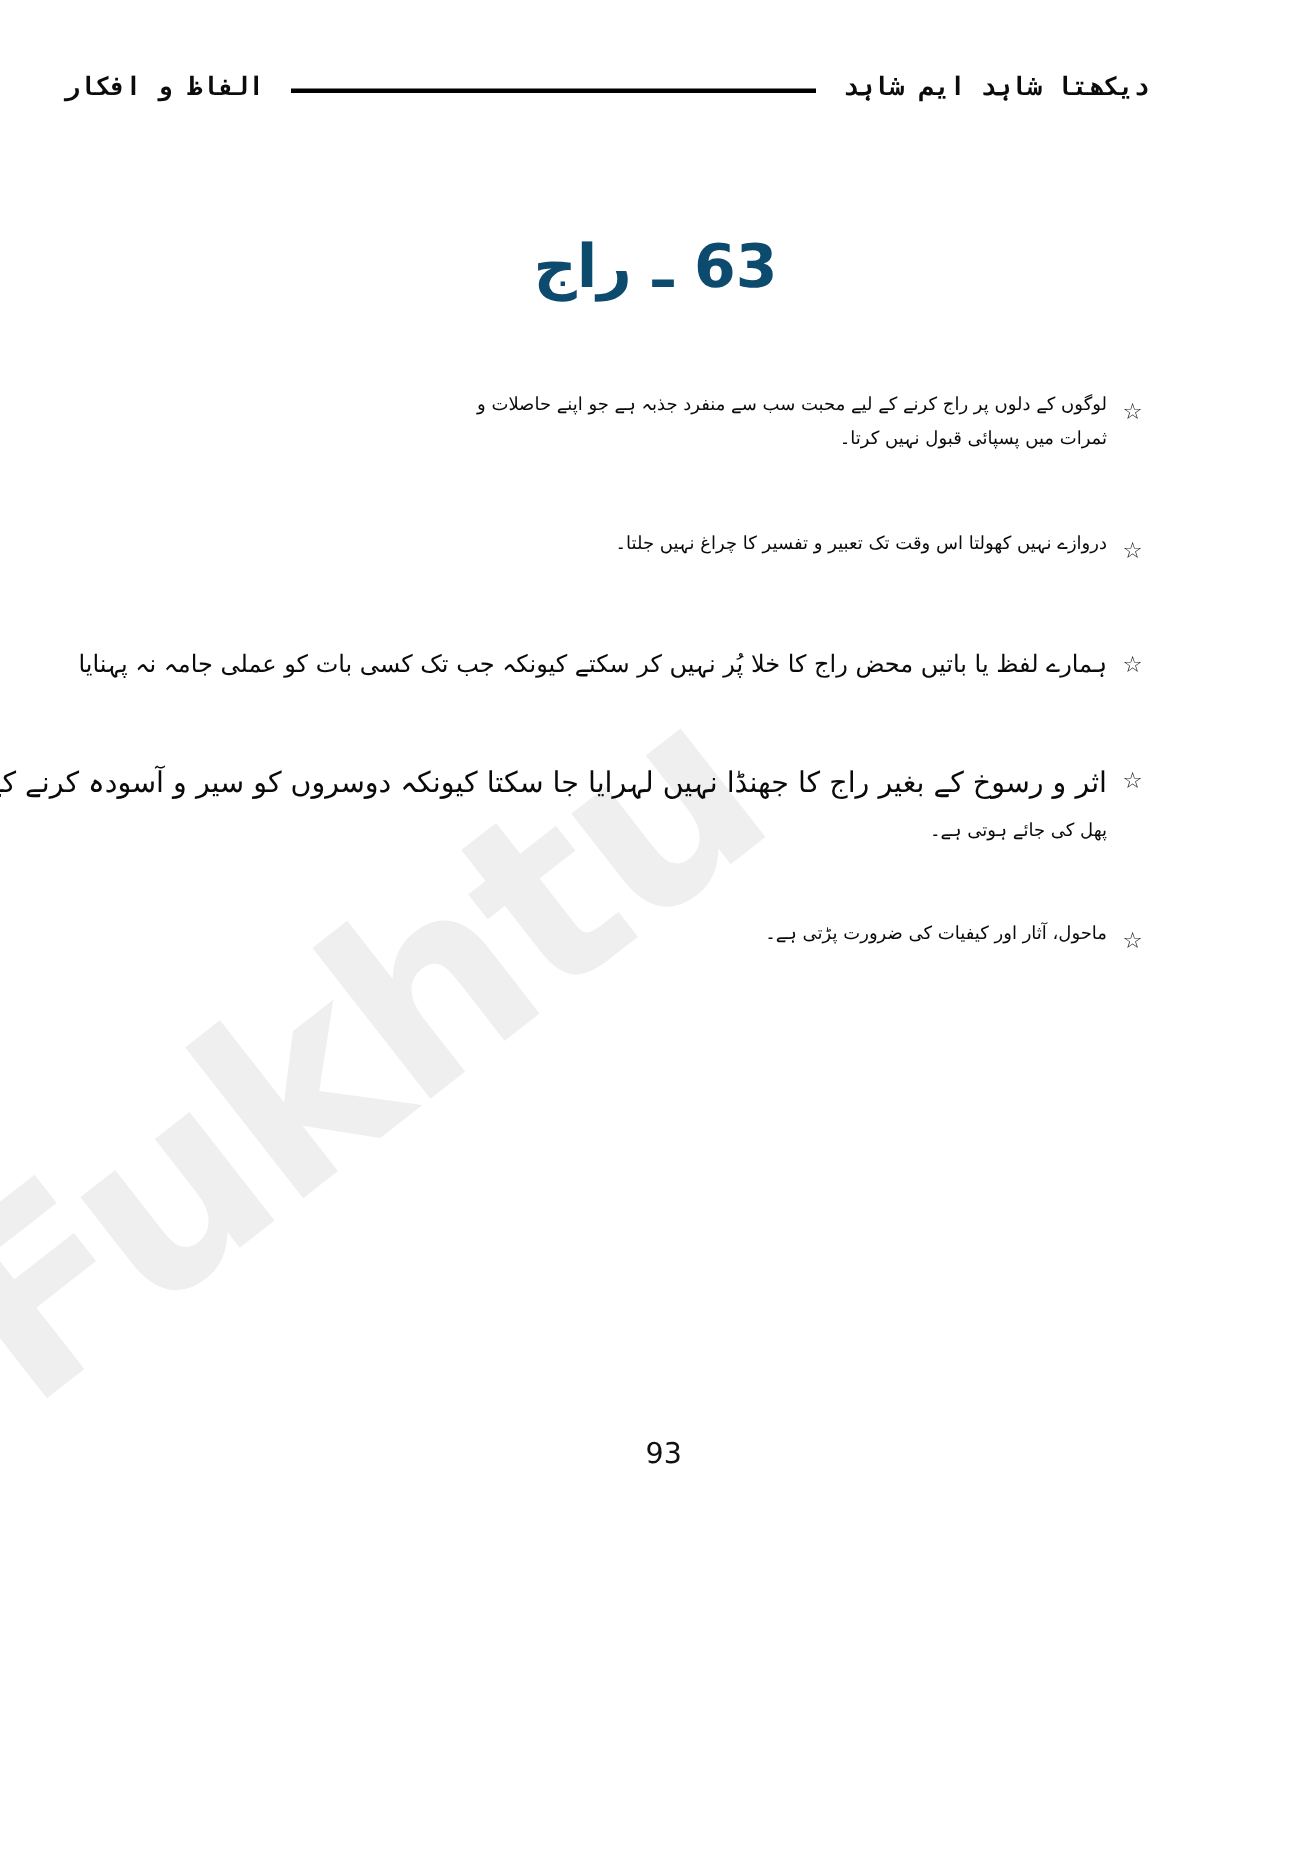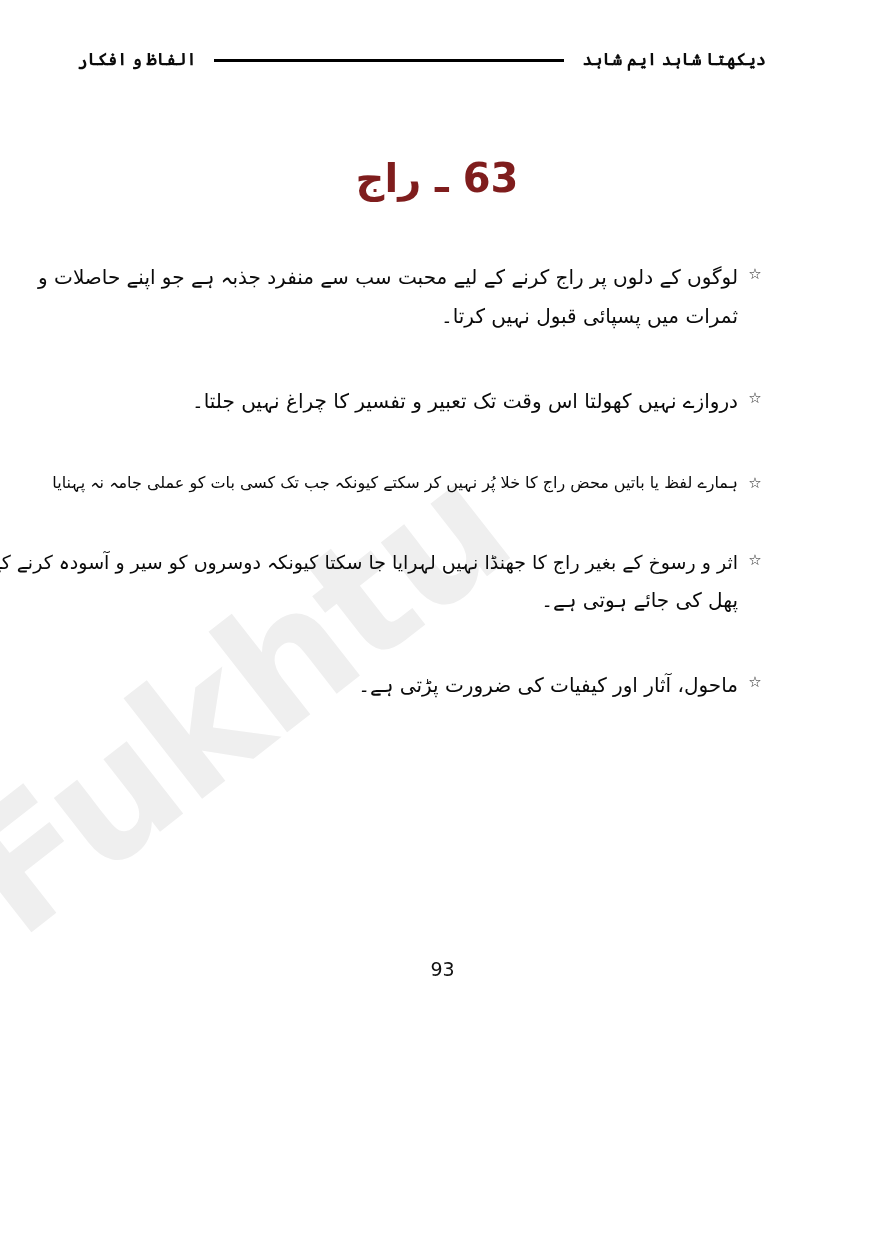--- a/index.html
+++ b/index.html
@@ -61,21 +61,21 @@
     left: 108px;
     right: 108px;
     height: 40px;
     display: flex;
     align-items: center;
     justify-content: space-between;
     direction: rtl;
     z-index: 3;
   }
   .header-side {
-    font-family: Liberation Sans, sans-serif;
+    font-family: Liberation Mono, monospace;
     font-size: 17px;
     font-weight: 700;
     white-space: nowrap;
     line-height: 1.35;
     color: #0b0b0b;
   }
   .header-rule {
     flex: 0 0 auto;
     width: 350px;
     height: 3px;
@@ -89,21 +89,21 @@
     top: 152px;
     left: 0;
     right: 0;
     text-align: center;
     font-family: "DejaVu Sans", sans-serif;
     font-size: 40px;
     font-weight: 700;
     line-height: 1.3;
     direction: rtl;
     z-index: 3;
-    color: #7f1d1d;
+    color: #0c4a6e;
   }
 
   
   .content {
     position: absolute;
     top: 258px;
     left: 108px;
     right: 108px;
     direction: rtl;
     z-index: 2;
@@ -126,21 +126,21 @@
     color: #1a1a1a;
     margin-left: 6px;
     margin-top: 2px;
   }
   .bullet-body {
     flex: 1 1 auto;
     min-width: 0;
   }
   .bullet-line {
     font-family: "DejaVu Sans", sans-serif;
-    font-size: 20px;
+    font-size: 12px;
     line-height: 1.95;
     color: #0a0a0a;
     white-space: nowrap;
     direction: rtl;
   }
   .bullet-line.line-1 { text-align: right; }
   .bullet-line.line-2 { text-align: right; }
 
   
   .page-footer {

